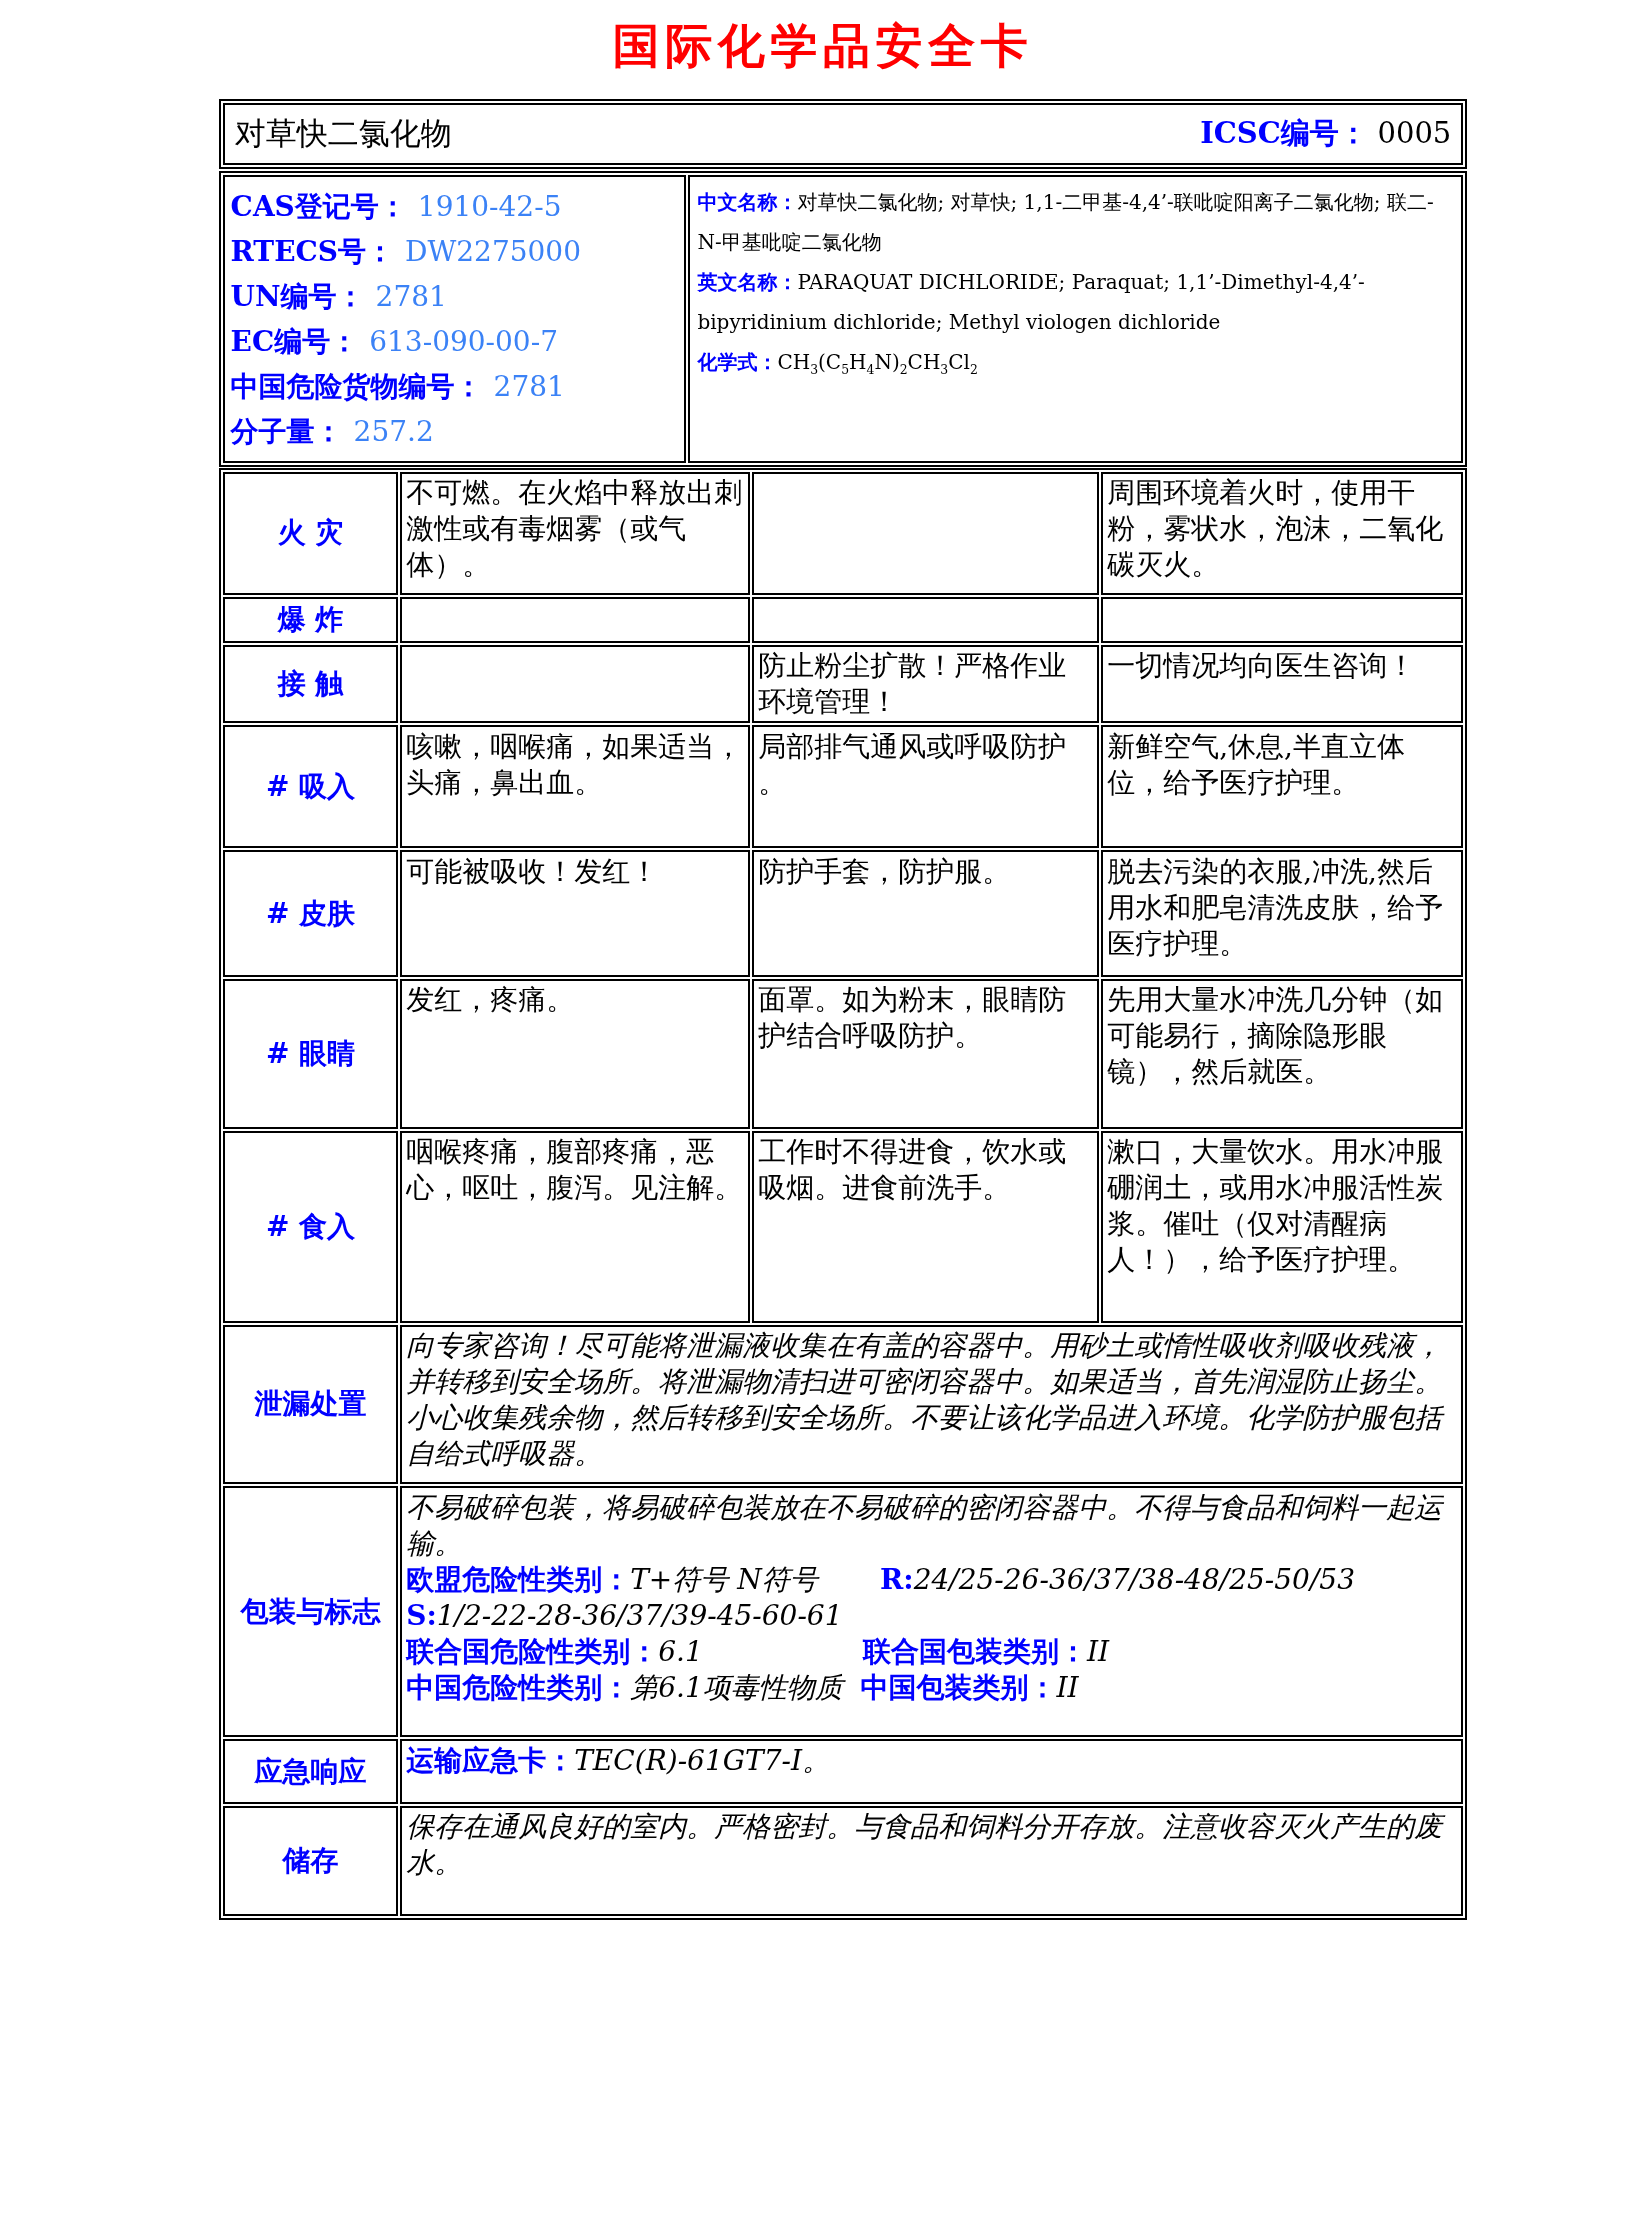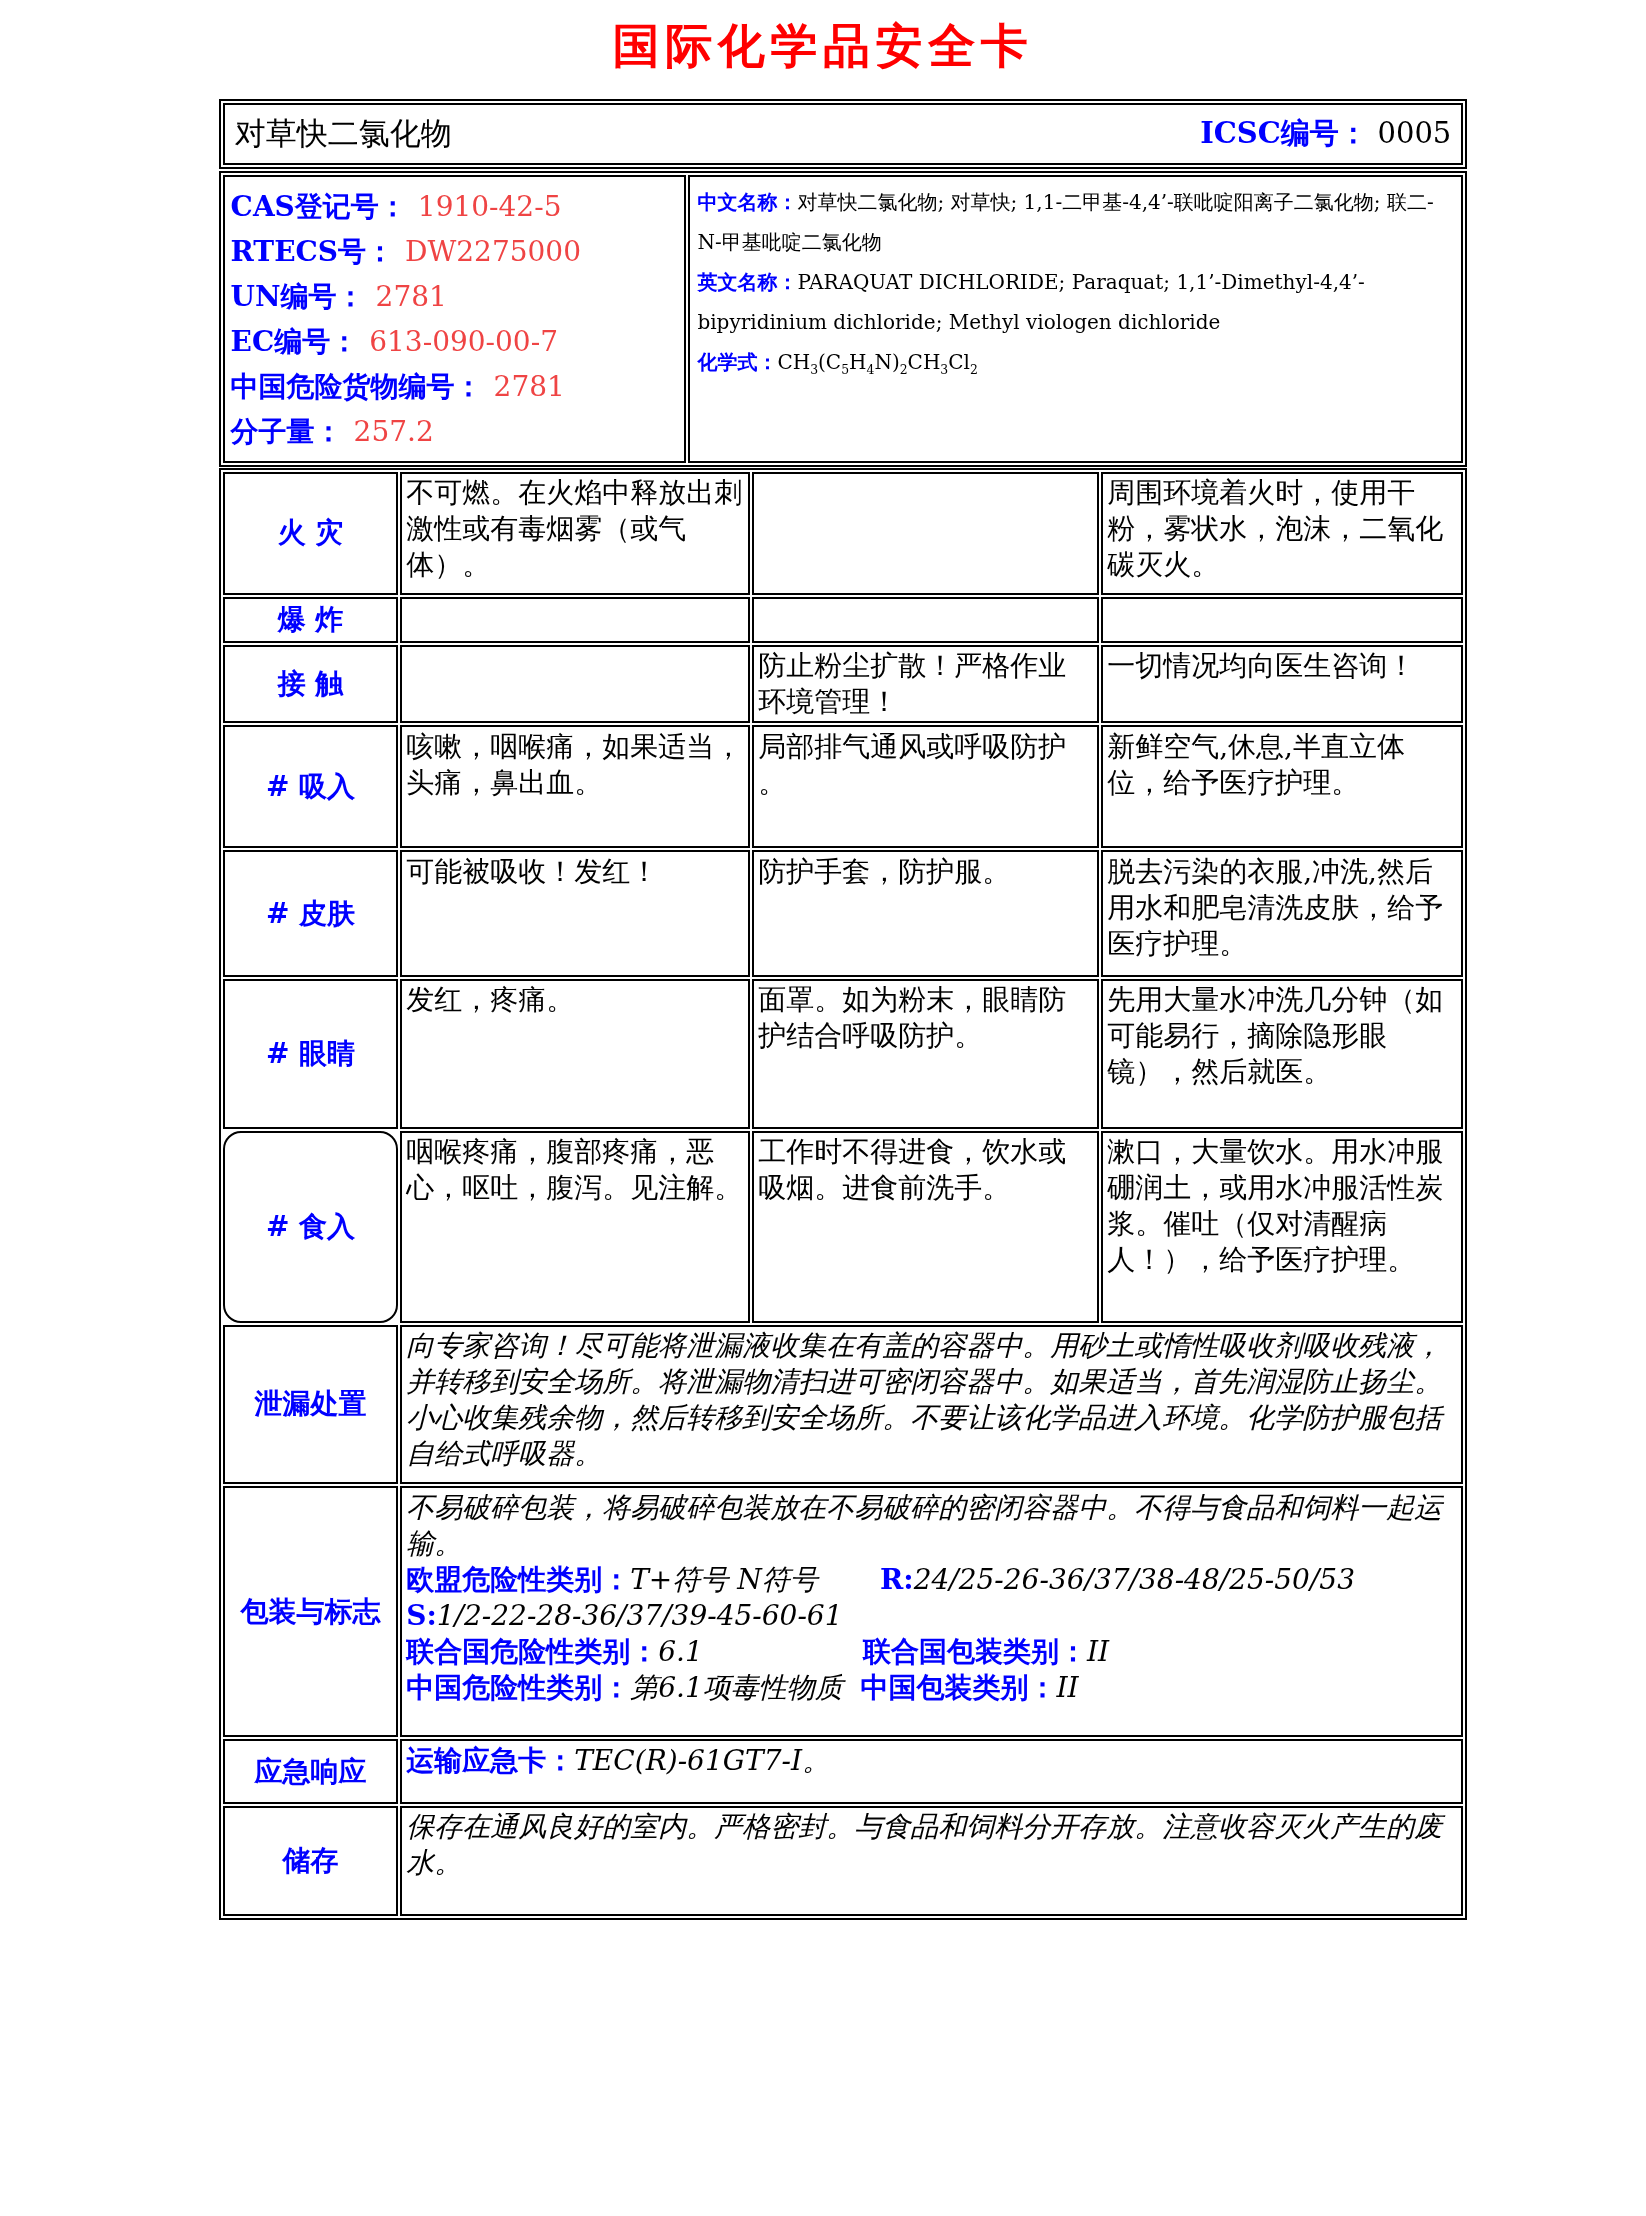--- a/index.html
+++ b/index.html
@@ -28,36 +28,36 @@
   .titlebar-cell{height:58px;vertical-align:middle;padding:0 9.7px;}
   .titlebar-inner{display:flex;justify-content:space-between;align-items:center;}
   .chem-name{font-size:31px;color:#000;}
   .icsc{font-size:29px;}
   .icsc .num{color:#000;font-weight:normal;padding-left:9.7px;}
 
   
   .ident-left{width:451px;vertical-align:top;padding:7px 2.8px 7px 5.6px;}
   .ident-right{vertical-align:top;padding:5.6px 7px 5.6px 7px;}
   .ident-line{font-size:28px;line-height:45px;white-space:nowrap;}
-  .ident-line .val{color:#ef4444;padding-left:11px;text-align:center;}
+  .ident-line .val{color:#3b82f6;padding-left:11px;text-align:center;}
   .name-block{font-size:20px;line-height:40px;color:#000;}
   sub{font-size:0.62em;}
 
   
   .hz{font-size:28px;}
   .hz th.rowlab{vertical-align:middle;text-align:center;color:#0000ff;font-weight:bold;padding:1.4px;}
   .hz td.body{vertical-align:top;text-align:left;padding:1.4px 4.2px;line-height:36px;white-space:pre-wrap;color:#000;word-break:break-all;}
   .hz .headrow th{height:82px;vertical-align:middle;text-align:center;color:#0000ff;font-weight:bold;line-height:36px;}
   .rh-fire th{height:116px;}
   .rh-expl th{height:39px;}
   .rh-cont th{height:71px;}
   .rh-inh  th{height:116px;}
   .rh-skin th{height:120px;}
   .rh-eye  th{height:143px;}
-  .rh-ing  th{height:185px;border-radius:18px;}
+  .rh-ing  th{height:185px;}
   .rh-spill th{height:153px;}
   .rh-pack th{height:244px;}
   .rh-emer th{height:58px;}
   .rh-stor th{height:103px;}
   .sect-lines div{min-height:36px;}
 </style>
 </head>
 <body>
 
 <div class="page-title">国际化学品安全卡</div>

